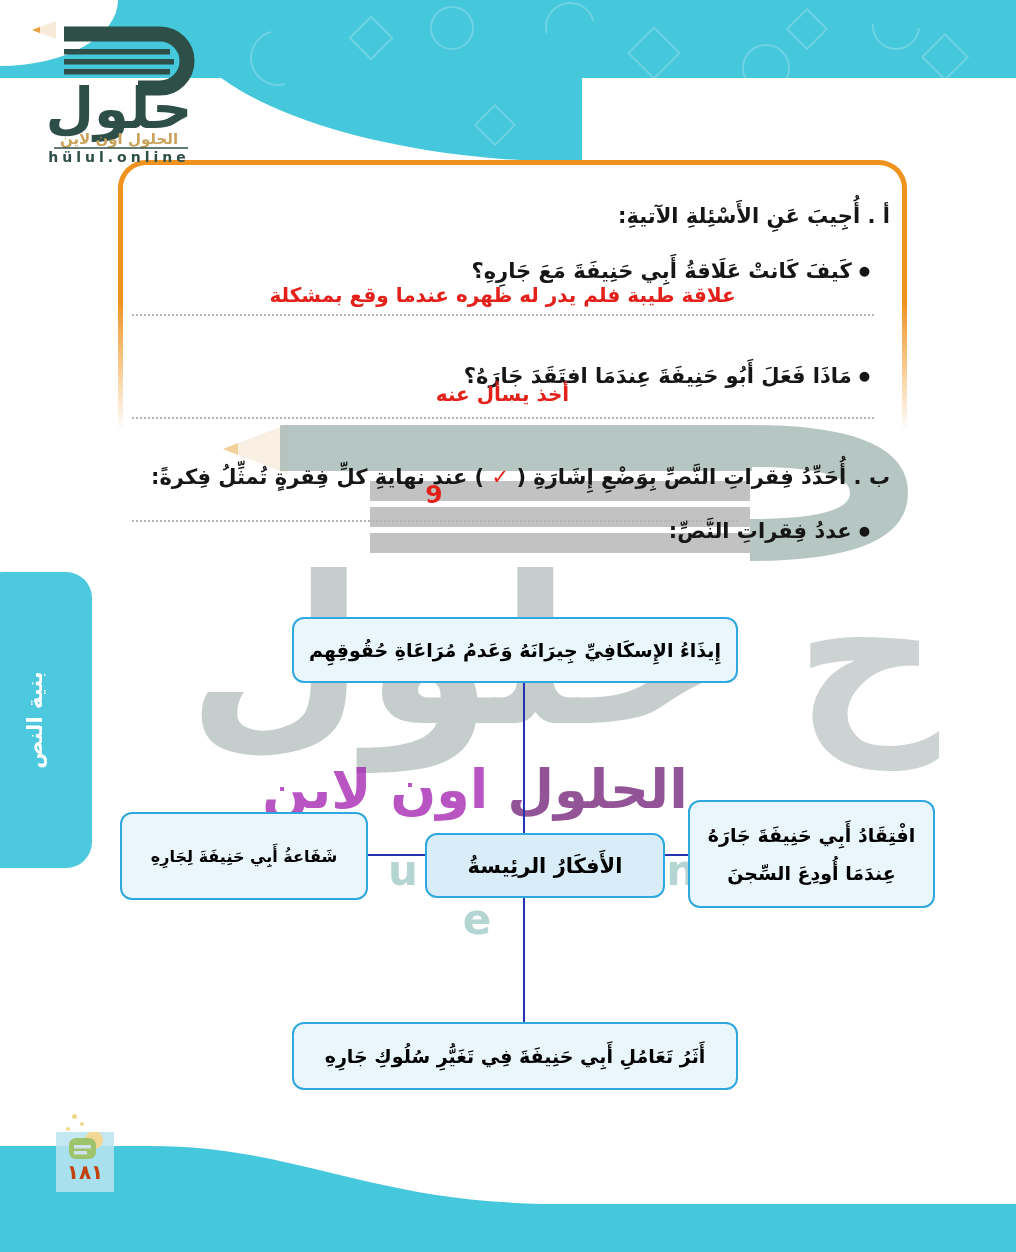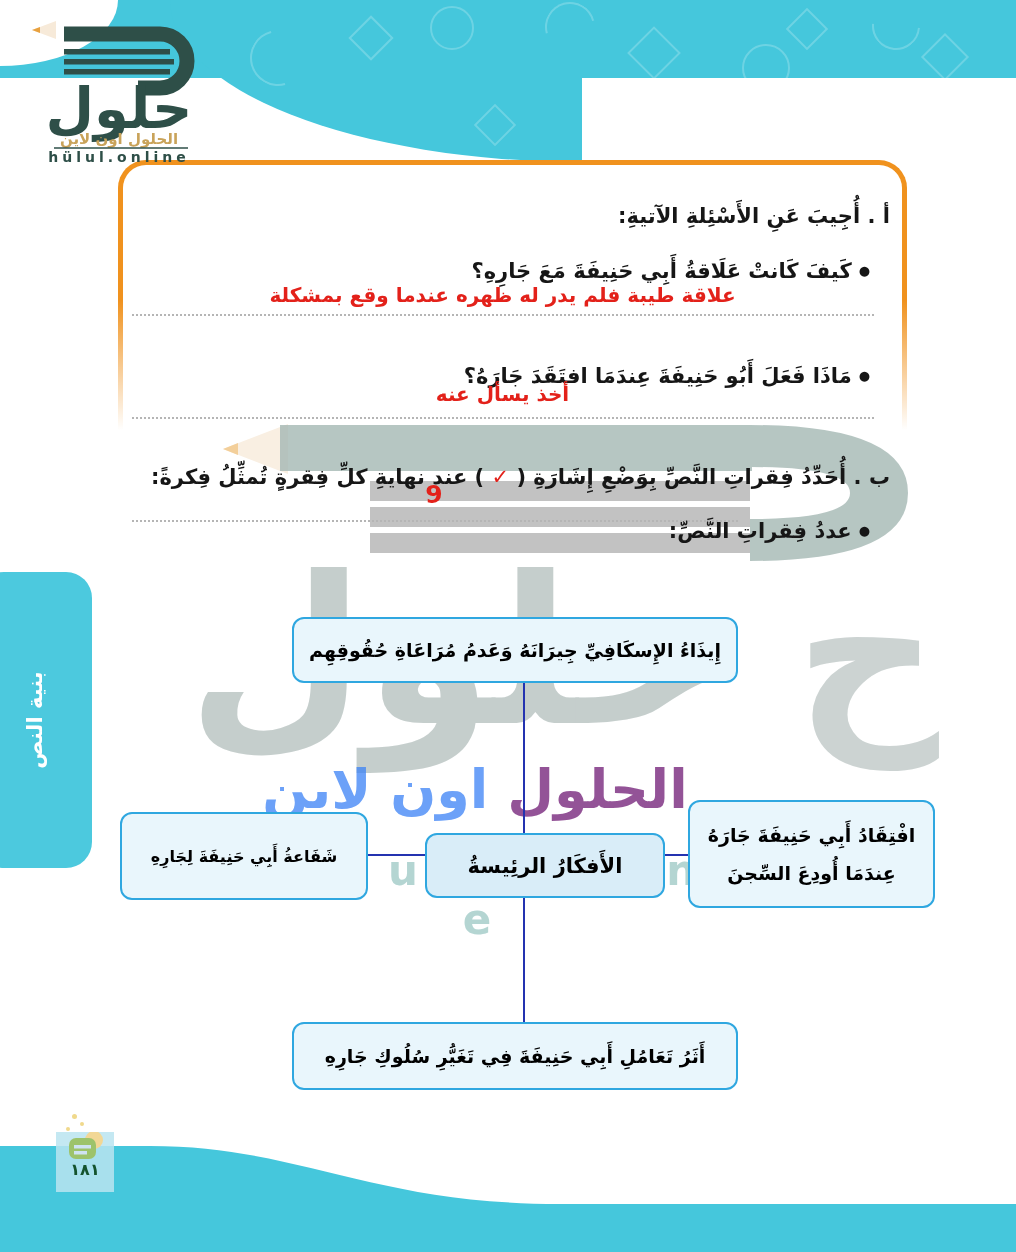--- a/index.html
+++ b/index.html
@@ -23,21 +23,21 @@
   .fade{top:300px;width:14px;height:200px;z-index:3;
         background:linear-gradient(to bottom,rgba(255,255,255,0),#ffffff 65%,#ffffff);}
   .fadeL{left:115px;} .fadeR{left:899px;}
   
   .wm{z-index:4;pointer-events:none;}
   .wmBig{left:225px;top:545px;width:500px;font-size:205px;line-height:1.05;font-weight:bold;
          color:#97a7a4;opacity:.55;text-align:center;direction:rtl;}
   .wmHook{left:795px;top:548px;font-size:200px;line-height:1.05;font-weight:bold;color:#9aa8a6;opacity:.5;}
   .wmPhrase{left:225px;top:758px;width:500px;font-size:54px;font-weight:bold;direction:rtl;
             text-align:center;opacity:.75;white-space:nowrap;}
-  .wmPhrase .main{color:#701a75;} .wmPhrase .tail{color:#3b82f6;}
+  .wmPhrase .main{color:#701a75;} .wmPhrase .tail{color:#a21caf;}
   .wmDomain{left:238px;top:846px;width:480px;font-size:42px;font-weight:bold;letter-spacing:2px;
             color:#a7cecb;opacity:.85;text-align:center;direction:ltr;}
   
   .t{position:absolute;font-weight:bold;font-size:21px;color:#161616;white-space:nowrap;
      direction:rtl;z-index:6;margin-top:28px;}
   .blt{font-size:13px;margin-left:7px;vertical-align:3px;}
   .red{color:#e3211a;}
   .ans{position:absolute;left:130px;width:745px;text-align:center;font-weight:bold;font-size:20px;
        color:#e3211a;direction:rtl;z-index:6;white-space:nowrap;}
   .dots{position:absolute;height:0;border-top:2px dotted #b5b5b5;z-index:6;}
@@ -47,21 +47,21 @@
        text-align:right;font-weight:bold;color:#000000;direction:rtl;z-index:6;box-sizing:border-box;}
   .conn{position:absolute;background:#2433b0;z-index:5;}
   
   .tab{left:-22px;top:572px;width:114px;height:296px;background:#4cc9de;border-radius:26px;z-index:7;}
   .tab span{position:absolute;left:50%;top:50%;transform:translate(-50%,-50%) rotate(-90deg);
             color:#fff;font-weight:bold;font-size:21px;white-space:nowrap;direction:rtl;}
   
   .wave{left:0;top:1130px;z-index:2;}
   .badge{left:56px;top:1132px;width:58px;height:60px;background:rgba(186,228,240,.85);z-index:5;
          display:flex;flex-direction:column;align-items:center;justify-content:flex-start;}
-  .badge .num{color:#14532d;font-weight:bold;font-size:16px;margin-top:-2px;}
+  .badge .num{color:#c2410c;font-weight:bold;font-size:20px;margin-top:-2px;}
   .spark{position:absolute;border-radius:50%;background:#f0d98c;z-index:5;}
 </style>
 </head>
 <body>
 
 <div class="page">
 
   <div class="abs band"></div>
   <div class="abs band-bulge"></div>
 

